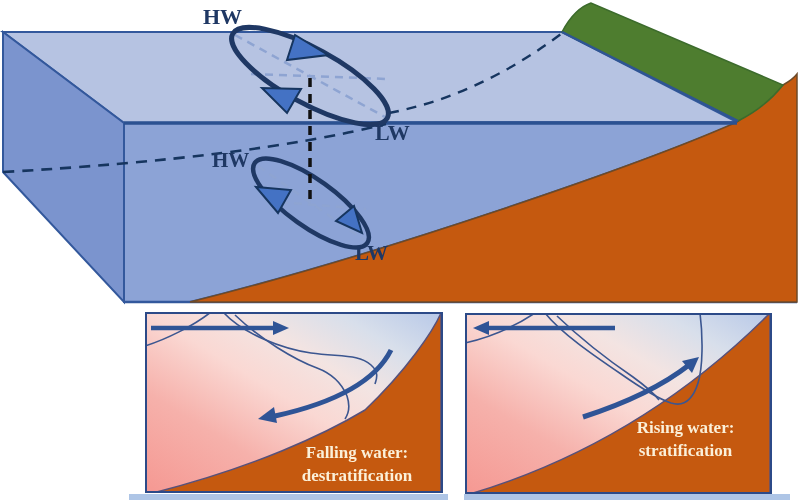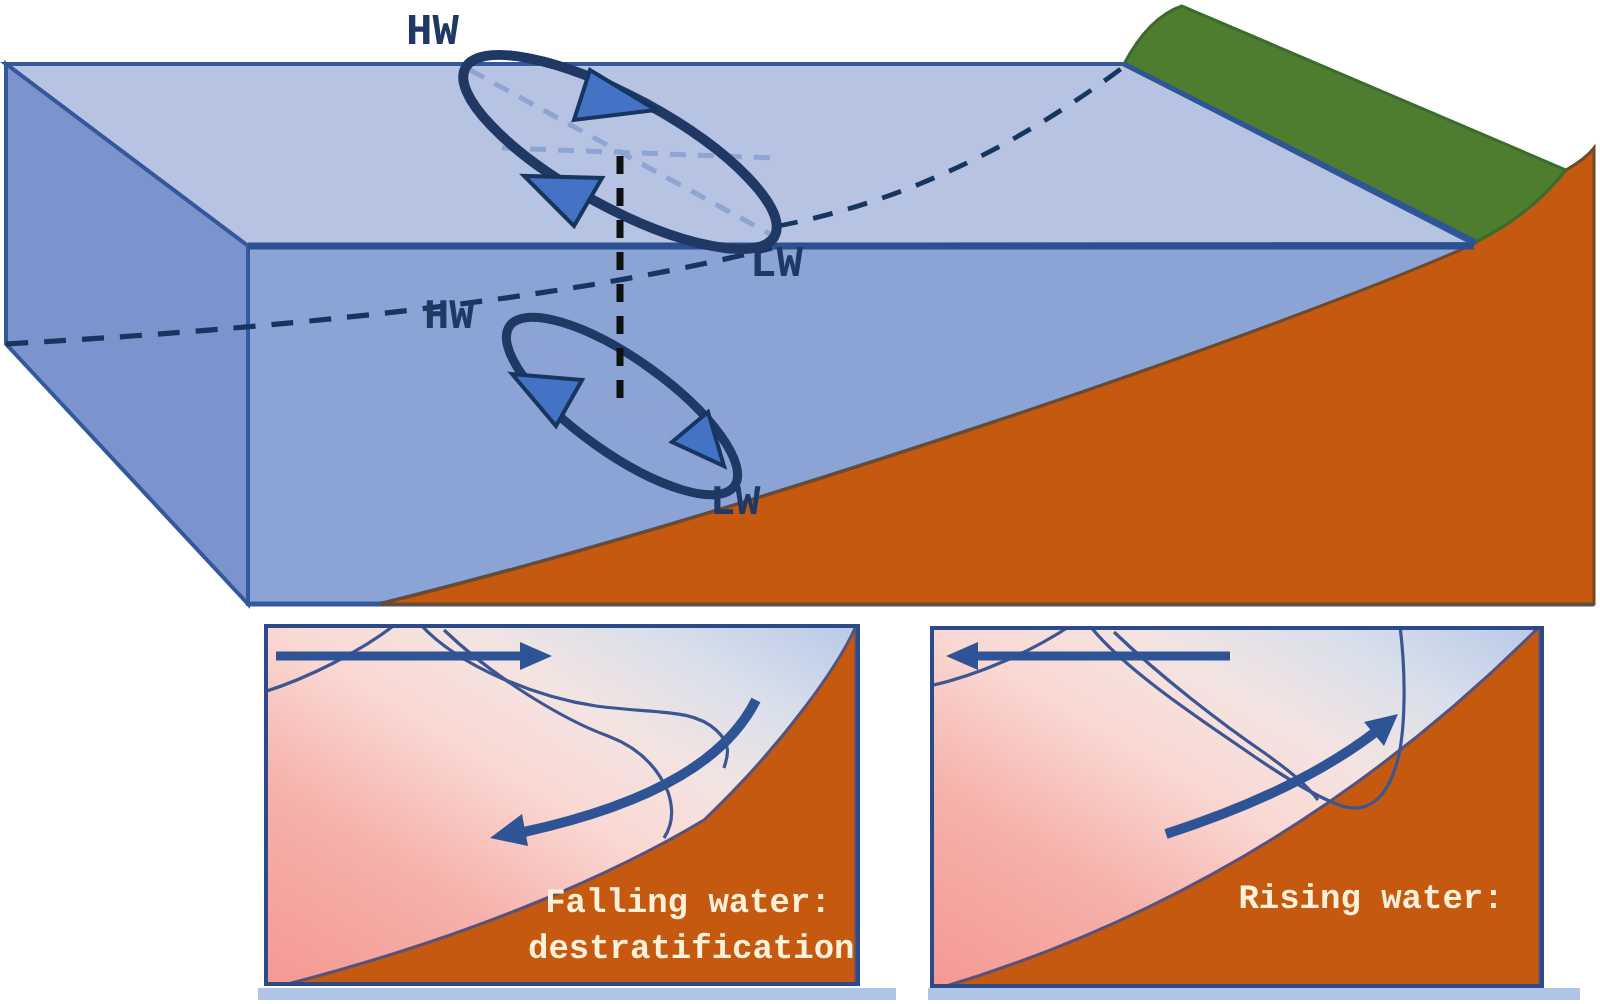--- a/index.html
+++ b/index.html
@@ -1,17 +1,17 @@
 <!DOCTYPE html>
 <html><head>
 <meta charset="utf-8">
 <style>
   html,body{margin:0;padding:0;background:#ffffff;}
   .stage{position:relative;width:800px;height:502px;background:#ffffff;overflow:hidden;
-         font-family:Liberation Mono, monospace;}
+         font-family:Liberation Serif, serif;}
   .main-svg{position:absolute;left:0;top:0;}
   .lbl{position:absolute;font-weight:bold;font-size:22px;color:#1f3864;letter-spacing:0px;}
   .lbl.small{font-size:21px;}
   .inset{position:absolute;}
   .caption{position:absolute;text-align:center;font-weight:bold;font-size:17px;
            line-height:23px;color:#fbf0d9;}
   .strip{position:absolute;height:6px;background:#aec5e6;}
 </style>
 </head>
 <body>
@@ -57,21 +57,21 @@
     </g>
 
     <line x1="310" y1="78" x2="310" y2="206" stroke="#111111" stroke-width="3.5" stroke-dasharray="9,7"></line>
   </svg>
 
   <div class="lbl" style="left:203px;top:4px;">HW</div>
   <div class="lbl" style="left:375px;top:120px;">LW</div>
   <div class="lbl small" style="left:212px;top:148px;">HW</div>
   <div class="lbl small" style="left:355px;top:241px;">LW</div>
 
-  <div class="inset" style="left:132px;top:312px;width:298px;height:181px;border-radius:17px;">
+  <div class="inset" style="left:145px;top:312px;width:298px;height:181px;border-radius:17px;">
     <svg width="298" height="181" viewBox="0 0 298 181">
       <defs>
         <linearGradient id="gradL" x1="100%" y1="0%" x2="0%" y2="100%">
           <stop offset="0%" stop-color="#b7c8e8"></stop>
           <stop offset="18%" stop-color="#d8dfeb"></stop>
           <stop offset="34%" stop-color="#f3e4e2"></stop>
           <stop offset="50%" stop-color="#fad8d3"></stop>
           <stop offset="72%" stop-color="#f6b1ab"></stop>
           <stop offset="100%" stop-color="#f59892"></stop>
         </linearGradient>
@@ -111,19 +111,20 @@
       <path d="M80,0 C96,20 128,42 156,61 C176,75 194,86 206,90 C219,94 228,86 233,70 C238,54 238,24 235,0" fill="none" stroke="#3b5690" stroke-width="1.6"></path>
       <path d="M92,3 C116,26 146,49 168,64 C179,72 188,79 194,87" fill="none" stroke="#3b5690" stroke-width="1.6"></path>
       <line x1="150" y1="15" x2="24" y2="15" stroke="#2f5496" stroke-width="4.5"></line>
       <polygon points="24,8 24,22 8,15" fill="#2f5496"></polygon>
       <path d="M118,104 C152,93 192,77 224,52" fill="none" stroke="#2f5496" stroke-width="5"></path>
       <polygon points="234,44 227,60 217,48" fill="#2f5496"></polygon>
       <rect x="1" y="1" width="305" height="179" fill="none" stroke="#2c4a88" stroke-width="2"></rect>
     </svg>
     <div class="caption" style="right:14px;bottom:8px;width:145px;">
       <div>Rising water:</div>
+      <div>stratification</div>
     </div>
   </div>
 
   <div class="strip" style="left:129px;top:494px;width:319px;"></div>
   <div class="strip" style="left:464px;top:494px;width:326px;"></div>
 
 </div>
 
 </body></html>

